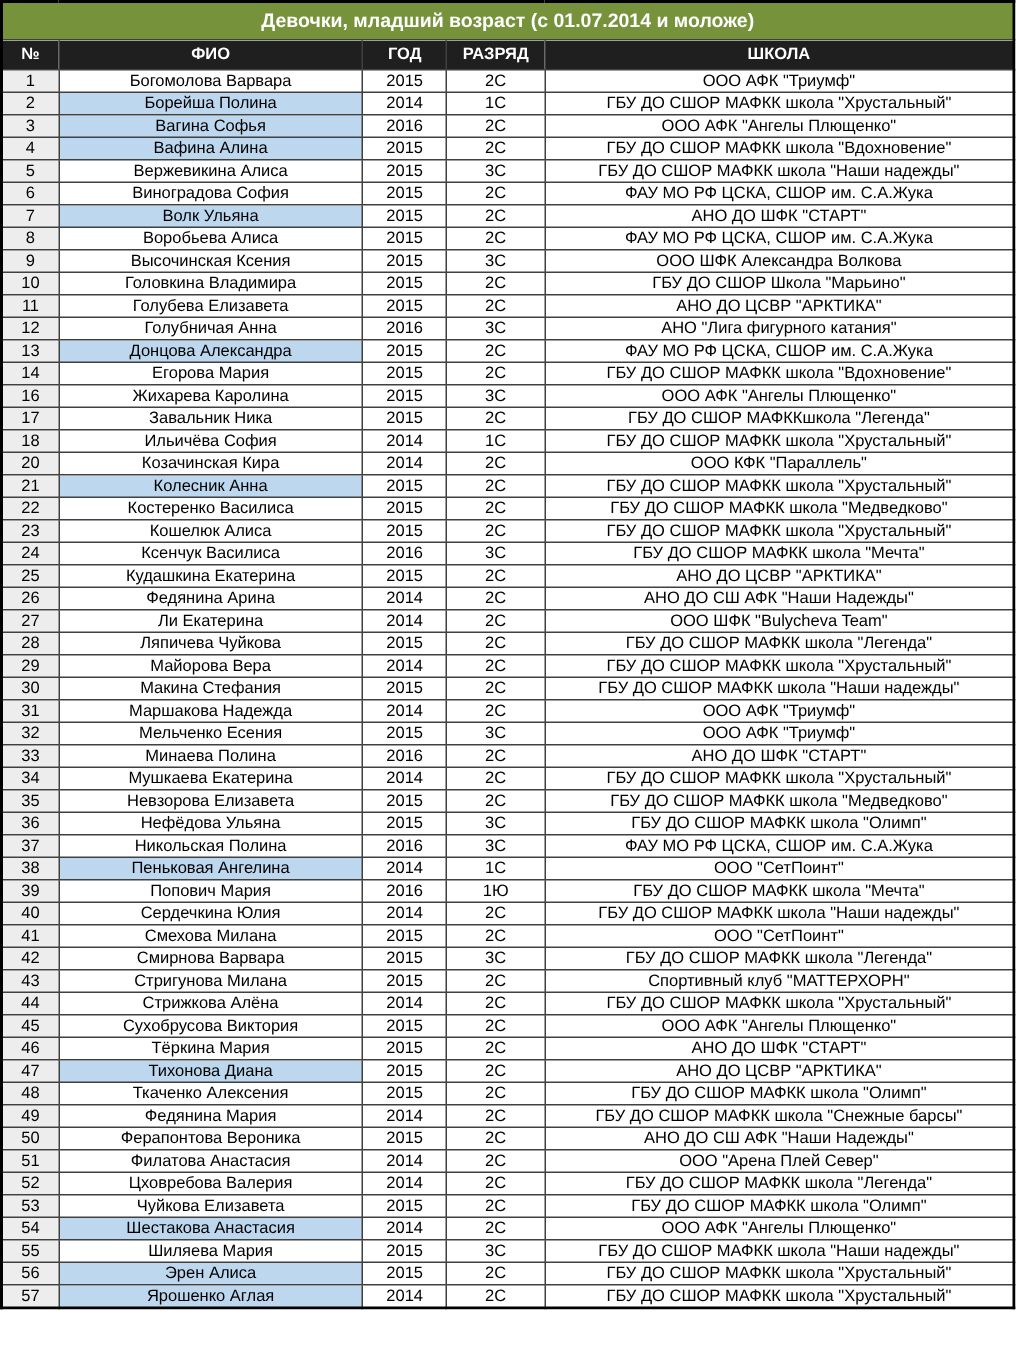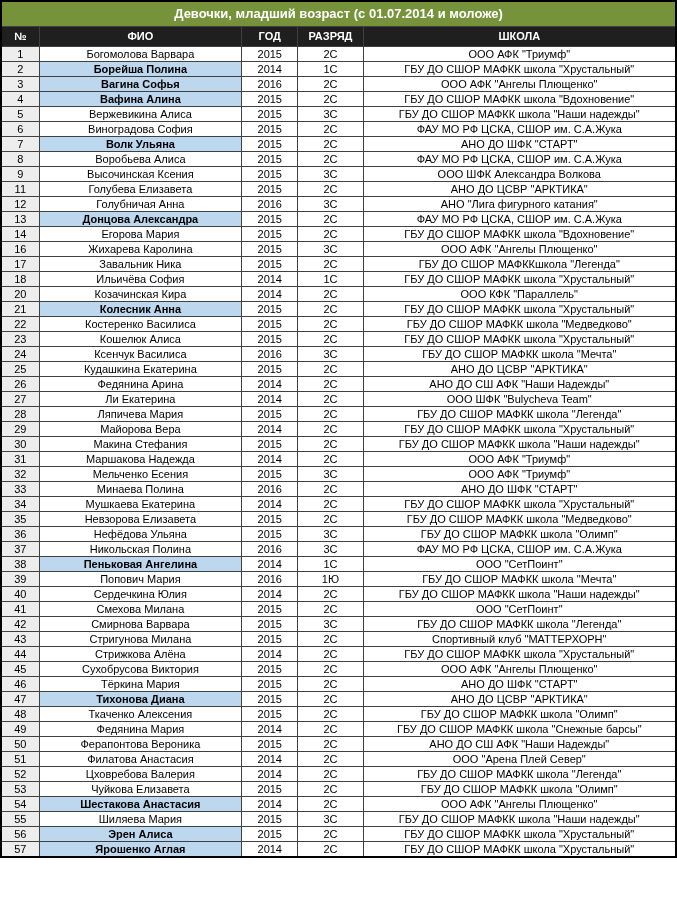--- a/index.html
+++ b/index.html
@@ -38,21 +38,21 @@
   }
   .colhead{
     background:var(--header_bg);
     color:#fff;
     font-weight:bold;
     font-size:11px;
     height:19px;
     line-height:19px;
   }
   td.num{background:var(--numcol);}
-  td.name.hl{background:var(--highlight);font-weight:bold;}
+  td.name.hl{background:var(--highlight);font-weight:normal;}
 </style>
 </head>
 <body>
 
 <table>
   <colgroup>
     <col style="width:38px">
     <col style="width:202px">
     <col style="width:56px">
     <col style="width:65px">
@@ -128,20 +128,27 @@
     <td class="school">ФАУ МО РФ ЦСКА, СШОР им. С.А.Жука</td>
   </tr>
       <tr>
     <td class="num">9</td>
     <td class="name">Высочинская Ксения</td>
     <td class="year">2015</td>
     <td class="rank">3С</td>
     <td class="school">ООО ШФК Александра Волкова</td>
   </tr>
       <tr>
+    <td class="num">10</td>
+    <td class="name">Головкина Владимира</td>
+    <td class="year">2015</td>
+    <td class="rank">2С</td>
+    <td class="school">ГБУ ДО СШОР Школа "Марьино"</td>
+  </tr>
+      <tr>
     <td class="num">11</td>
     <td class="name">Голубева Елизавета</td>
     <td class="year">2015</td>
     <td class="rank">2С</td>
     <td class="school">АНО ДО ЦСВР "АРКТИКА"</td>
   </tr>
       <tr>
     <td class="num">12</td>
     <td class="name">Голубничая Анна</td>
     <td class="year">2016</td>
@@ -234,21 +241,21 @@
   </tr>
       <tr>
     <td class="num">27</td>
     <td class="name">Ли Екатерина</td>
     <td class="year">2014</td>
     <td class="rank">2С</td>
     <td class="school">ООО ШФК "Bulycheva Team"</td>
   </tr>
       <tr>
     <td class="num">28</td>
-    <td class="name">Ляпичева Мария</td>
+    <td class="name">Ляпичева Чуйкова</td>
     <td class="year">2015</td>
     <td class="rank">2С</td>
     <td class="school">ГБУ ДО СШОР МАФКК школа "Легенда"</td>
   </tr>
       <tr>
     <td class="num">29</td>
     <td class="name">Майорова Вера</td>
     <td class="year">2014</td>
     <td class="rank">2С</td>
     <td class="school">ГБУ ДО СШОР МАФКК школа "Хрустальный"</td>

